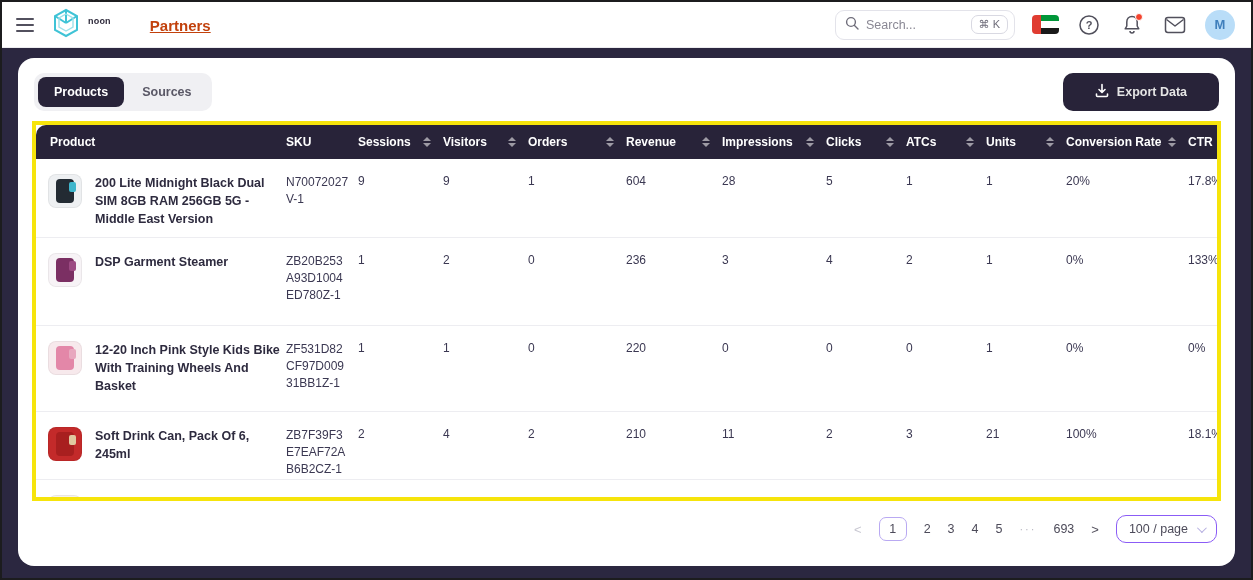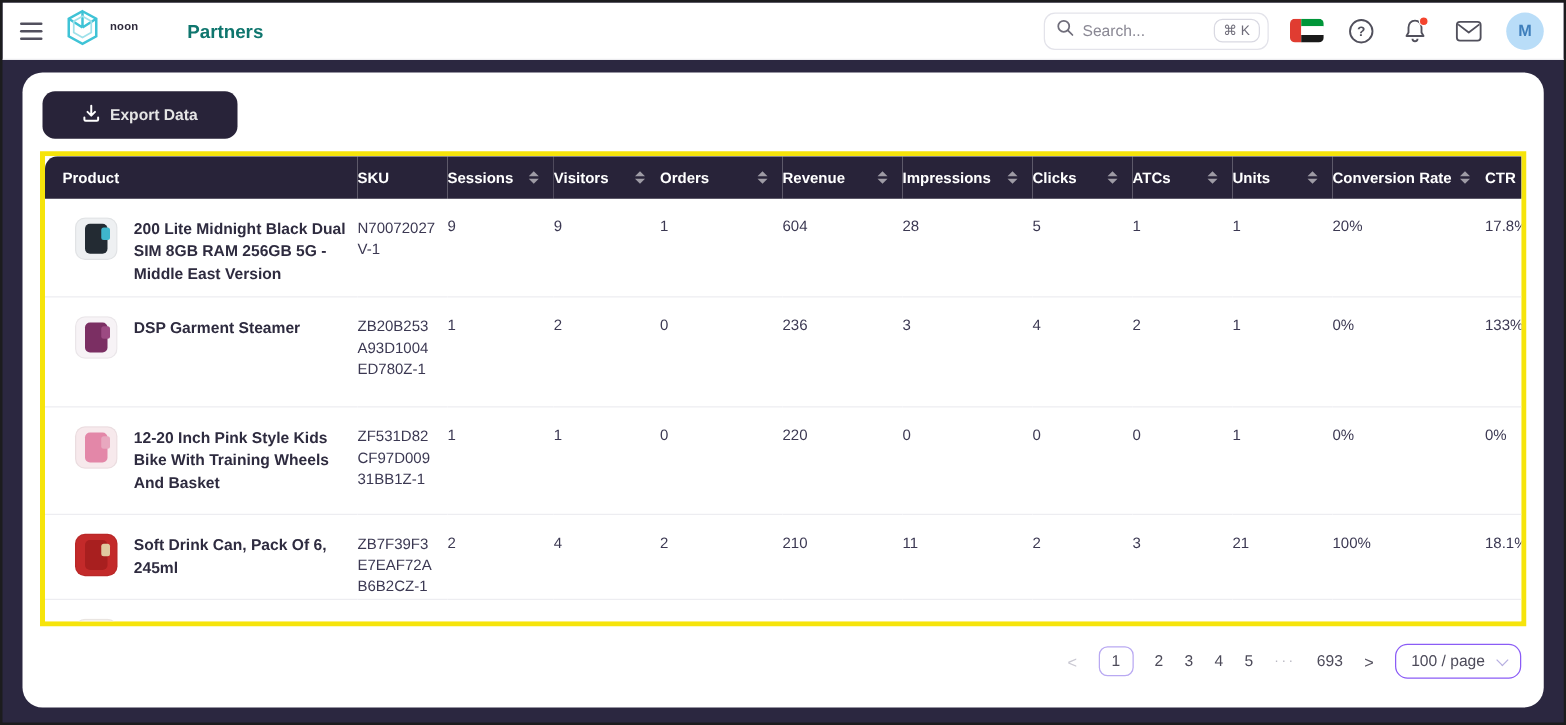--- a/index.html
+++ b/index.html
@@ -7,21 +7,21 @@
   .frame { width:1253px; height:580px; border:2px solid #1c1c1e; display:flex; flex-direction:column; background:#2b2740; overflow:hidden; }
 
   
   .topbar { height:46px; background:#fff; border-bottom:1px solid #ececef; display:flex; align-items:center; justify-content:space-between; padding:0 16px 0 14px; flex:0 0 auto; }
   .tb-left { display:flex; align-items:center; gap:18px; }
   .hamburger { width:18px; display:flex; flex-direction:column; gap:4px; cursor:pointer; }
   .hamburger i { display:block; height:2px; background:#52505e; border-radius:1px; }
   .logo { display:flex; align-items:center; gap:8px; cursor:pointer; }
   .logo-text { display:flex; line-height:1;gap:39px; }
   .lt1 { font-size:9px; font-weight:bold; color:#2e2a3b; letter-spacing:.2px; }
-  .lt2 { font-size:15px; font-weight:600; color:#0f766e; margin-top:1px; }
+  .lt2 { font-size:15px; font-weight:600; color:#c2410c; margin-top:1px;text-decoration:underline; }
   .tb-right { display:flex; align-items:center; gap:17px; }
   .search { display:flex; align-items:center; gap:7px; border:1px solid #e3e3ea; border-radius:9px; background:#fff; height:30px; padding:0 6px 0 9px; width:180px; cursor:text; }
   .search .ph { font-size:12.5px; color:#8a8894; flex:1; }
   .kbd { font-size:11px; color:#6f6d7a; border:1px solid #d9d9e2; border-radius:7px; padding:2px 7px; white-space:nowrap; }
   .flag { width:27px; height:19px; border-radius:4px; overflow:hidden; position:relative; flex:0 0 auto; box-shadow:0 0 0 1px rgba(0,0,0,.06) inset; }
   .flag .red { position:absolute; left:0; top:0; bottom:0; width:9px; background:#e03c31; }
   .flag .g { position:absolute; left:9px; right:0; top:0; height:34%; background:#009639; }
   .flag .w { position:absolute; left:9px; right:0; top:34%; height:33%; background:#fff; }
   .flag .b { position:absolute; left:9px; right:0; bottom:0; height:33%; background:#1a1a1a; }
   .icbtn { width:26px; height:26px; display:flex; align-items:center; justify-content:center; position:relative; cursor:pointer; }
@@ -50,21 +50,21 @@
   .sort i { display:block; width:0; height:0; border-left:4px solid transparent; border-right:4px solid transparent; }
   .sort .up { border-bottom:4px solid rgba(255,255,255,.55); }
   .sort .dn { border-top:4px solid rgba(255,255,255,.55); }
   tbody tr { border-bottom:1px solid #ededf1; cursor:pointer; }
   tbody td { vertical-align:top; padding-top:15px; font-size:12px; color:#3b3852; }
   tbody tr:nth-child(1) { height:78px; }
   tbody tr:nth-child(2) { height:88px; }
   tbody tr:nth-child(3) { height:86px; }
   tbody tr:nth-child(4) { height:68px; }
   tbody tr:nth-child(5) { height:80px; }
-  .td-product { padding-left:24px; }
+  .td-product { padding-left:12px; }
   .prod { display:flex; gap:13px; align-items:flex-start; }
   .thumb { width:34px; height:34px; border-radius:8px; flex:0 0 auto; position:relative; overflow:hidden; box-shadow:0 0 0 1px rgba(0,0,0,.05) inset; }
   .thumb i { position:absolute; left:8px; top:5px; width:18px; height:24px; border-radius:4px; }
   .thumb b { position:absolute; right:6px; top:8px; width:7px; height:10px; border-radius:2px; }
   .ptitle { font-size:12.5px; font-weight:600; color:#2e2b3f; line-height:1.45; max-width:185px; }
   .td-sku { word-break:break-all; line-height:1.45; padding-right:8px; }
 
   
   .pagination { display:flex; align-items:center; justify-content:flex-end; gap:17px; margin-top:14px; padding-right:4px; font-size:12.5px; color:#4d4b5a; flex:0 0 auto; }
   .pg-arrow { cursor:pointer; font-size:13px; }
@@ -139,20 +139,24 @@
           </svg>
       </div>
       <div class="avatar">M</div>
     </div>
   </div>
 
   <div class="main">
     <div class="card">
 
       <div class="toolbar">
+        <div class="tab-group">
+            <div class="tab active">Products</div>
+            <div class="tab">Sources</div>
+          </div>
         <button class="export-btn">
           <span>
             <svg width="14" height="15" viewBox="0 0 14 15" fill="none">
                 <path d="M7 1.5 V9 M4 6.5 L7 9.5 L10 6.5" stroke="#fff" stroke-width="1.6" stroke-linecap="round" stroke-linejoin="round"></path>
                 <path d="M1.5 11 V12.5 a1 1 0 0 0 1 1 H11.5 a1 1 0 0 0 1-1 V11" stroke="#fff" stroke-width="1.6" stroke-linecap="round"></path>
               </svg>
           </span>
           <span>Export Data</span>
         </button>
       </div>

